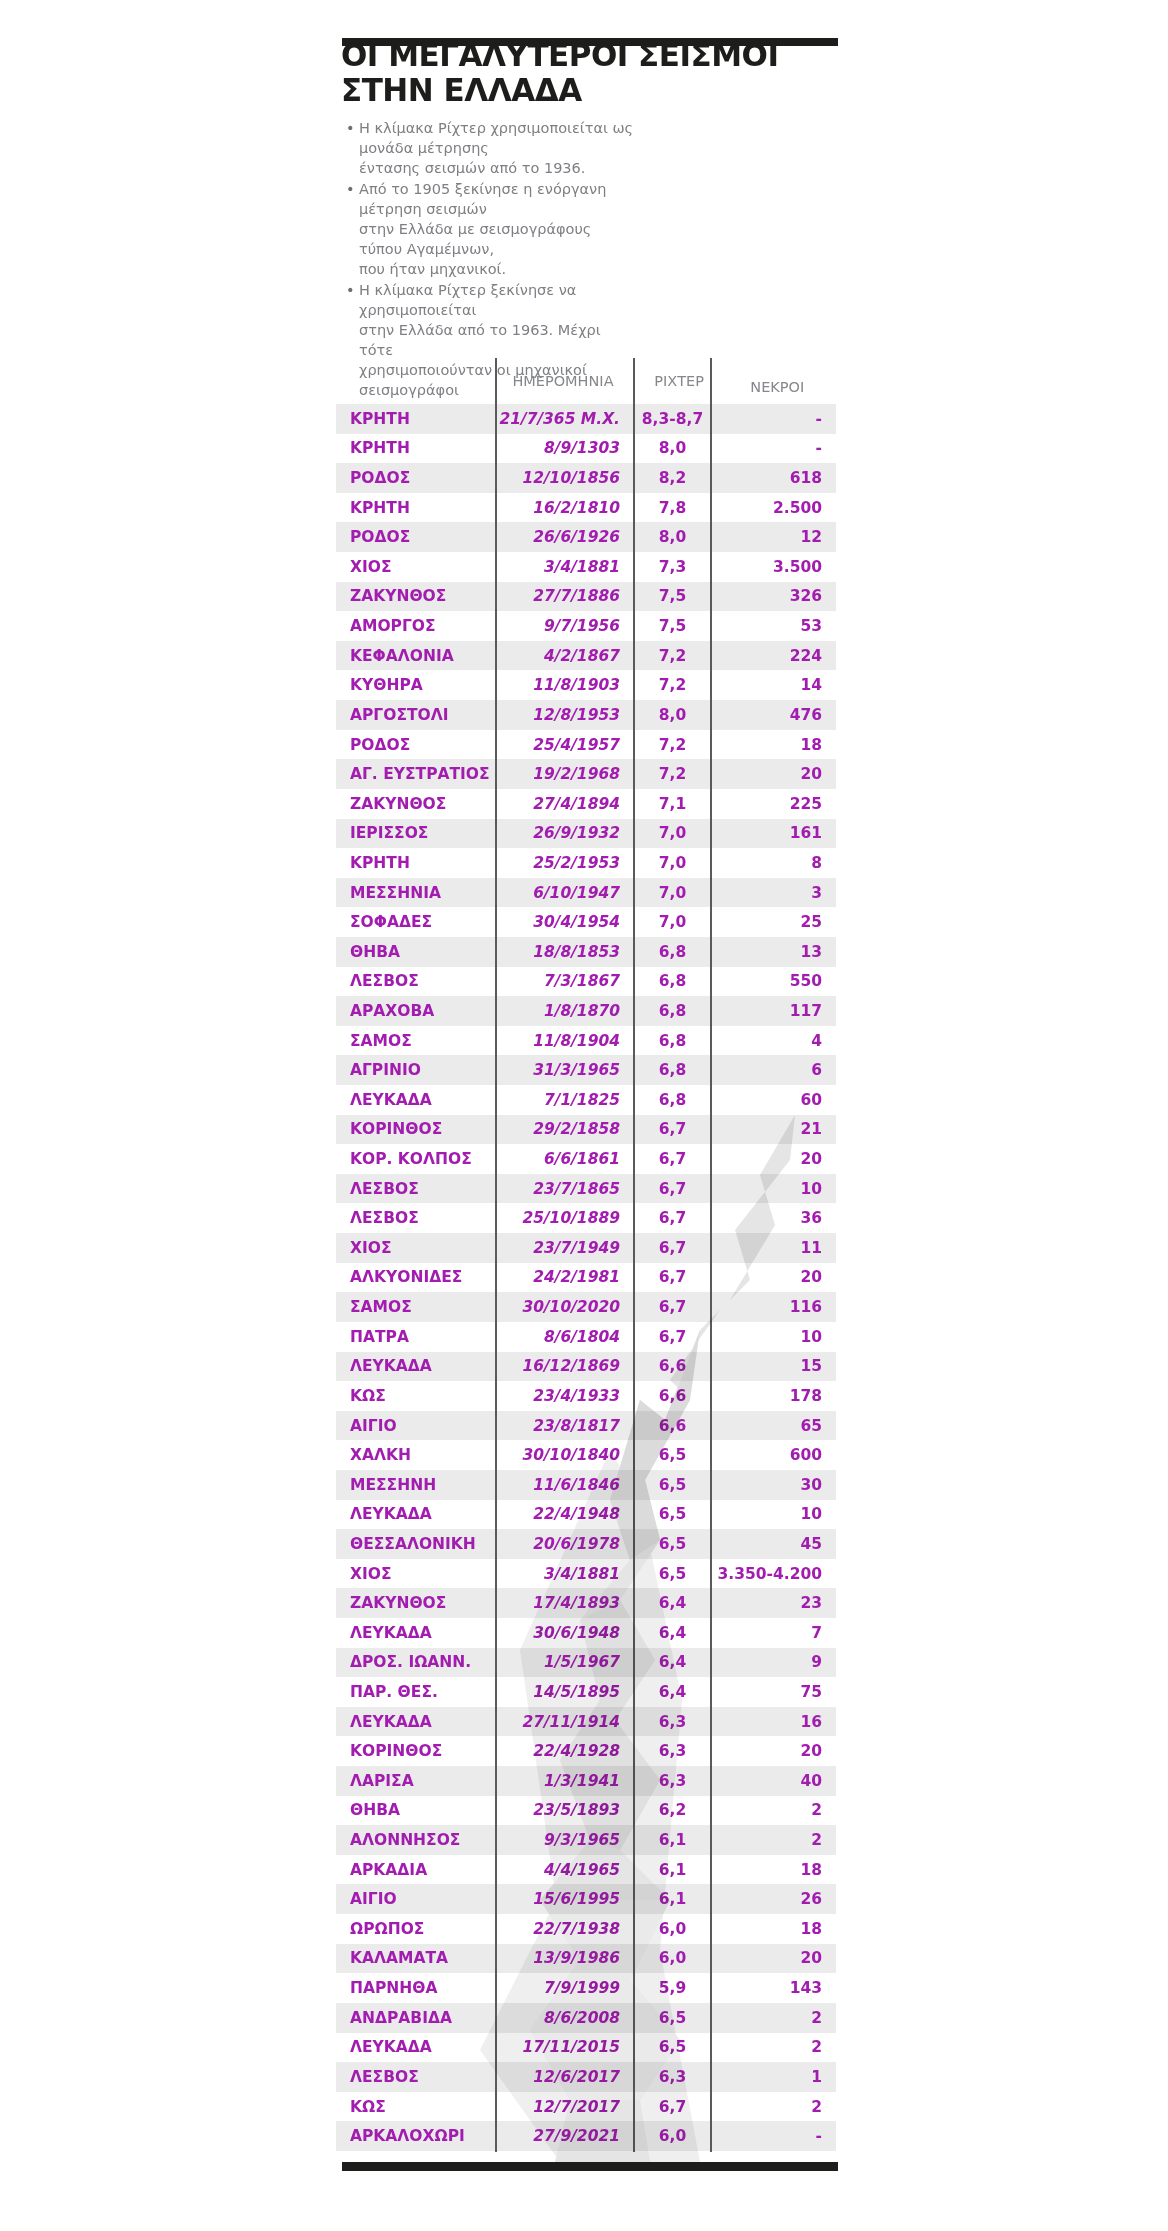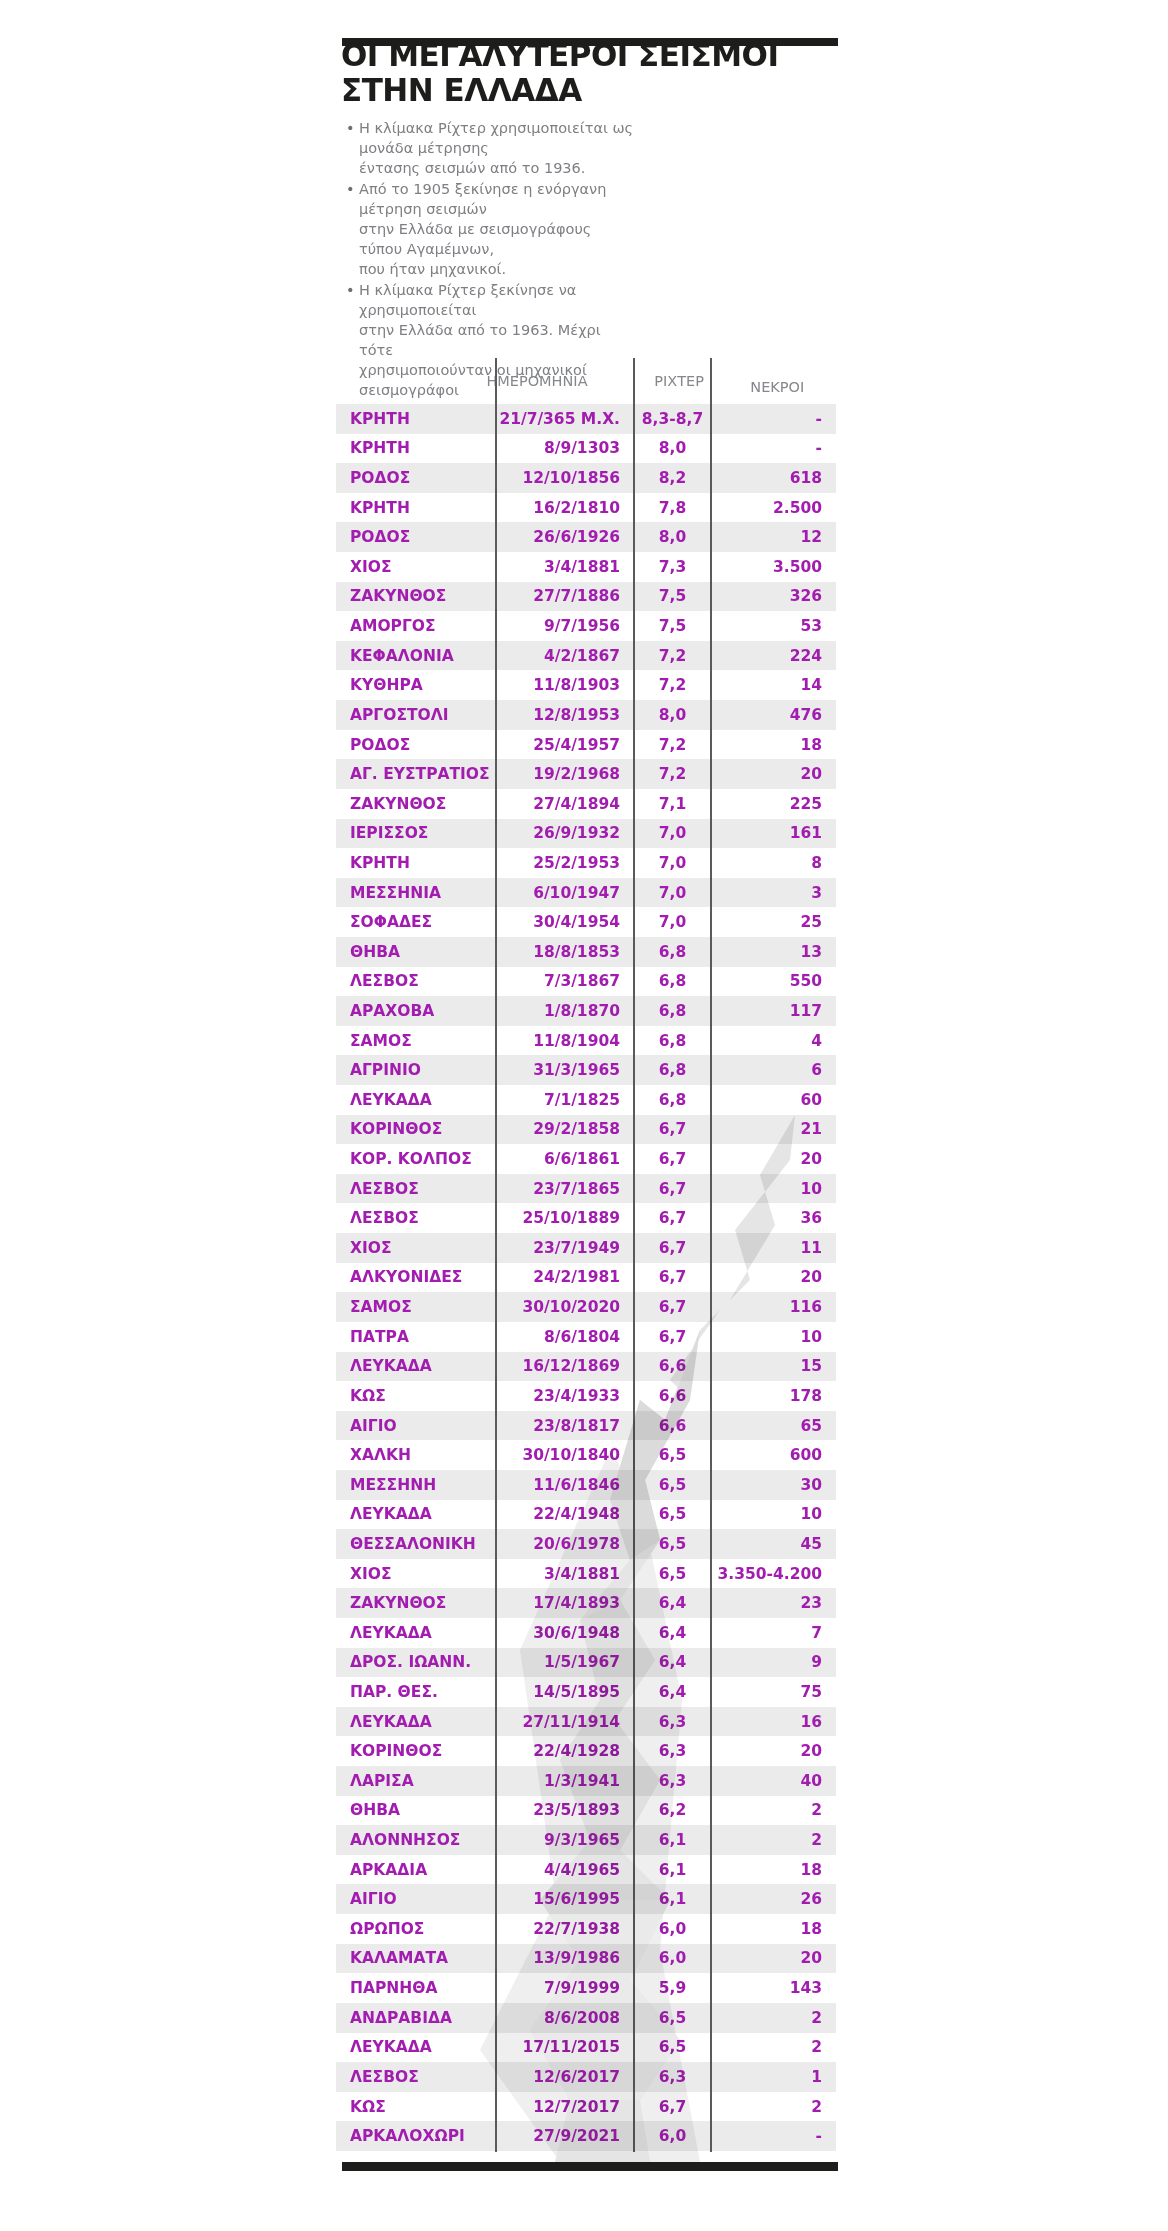--- a/index.html
+++ b/index.html
@@ -21,24 +21,24 @@
   #notes li{position:relative;padding-left:13px;margin:0 0 1px 0;white-space:pre-line;}
   #notes li .dot{position:absolute;left:0;top:0;color:#6d6e71;}
   
   #quake-table{left:336px;top:358px;width:500px;z-index:2;}
   .thead{display:flex;height:46px;align-items:center;color:#85878b;font-size:14.5px;}
   .tbody .row{display:flex;height:29.62px;align-items:center;
               color:#a21caf;font-weight:bold;font-size:15.5px;}
   .tbody .row.alt{background:#ebebeb;}
   .c-loc{width:160px;padding-left:14px;box-sizing:border-box;text-align:left;
          white-space:nowrap;overflow:hidden;}
-  .c-date{width:138px;padding-right:14px;box-sizing:border-box;text-align:right;white-space:nowrap;}
+  .c-date{width:138px;padding-right:14px;box-sizing:border-box;text-align:right;white-space:nowrap;font-style:italic;}
   .c-rich{width:77px;text-align:center;white-space:nowrap;}
   .c-dead{width:125px;padding-right:14px;box-sizing:border-box;text-align:right;white-space:nowrap;}
-  .h-date{width:163px;text-align:left;}
+  .h-date{width:163px;text-align:center;}
   .h-rich{width:84px;text-align:center;}
   .h-dead{width:125px;text-align:center;margin-top:11px;}
   .h-loc{width:160px;}
   
   .vline{position:absolute;width:2px;background:#595a5c;top:358px;height:1794px;z-index:3;}
   #vline-1{left:495px;} #vline-2{left:633px;} #vline-3{left:710px;}
   
   #crack-svg{left:430px;top:1095px;width:400px;height:1070px;z-index:4;
              mix-blend-mode:multiply;opacity:.55;pointer-events:none;}
 </style>

